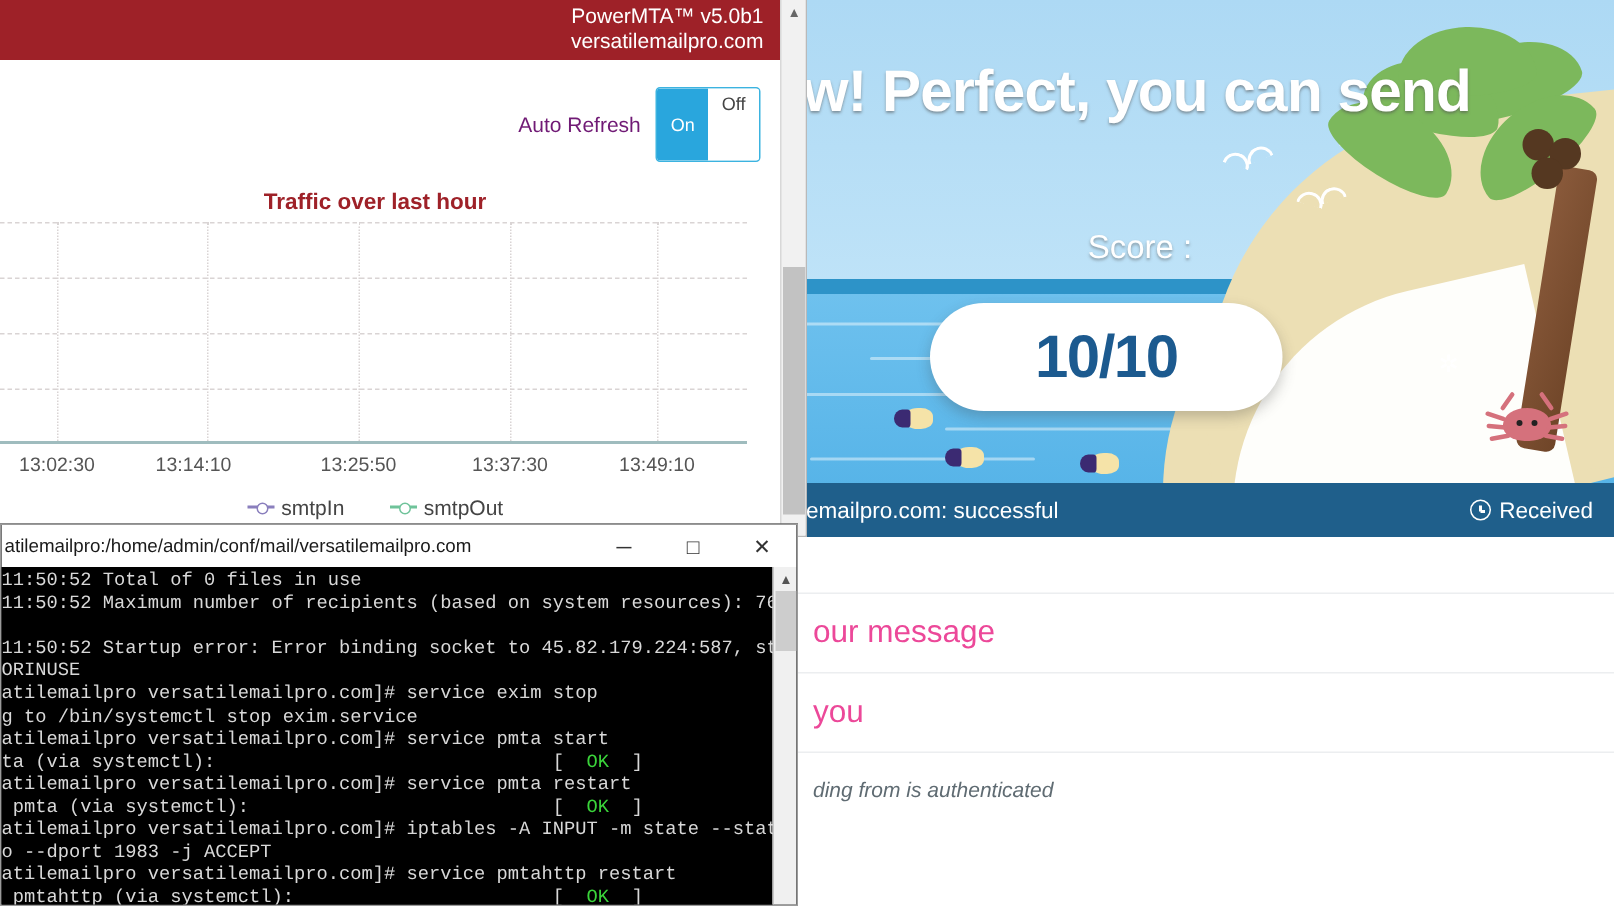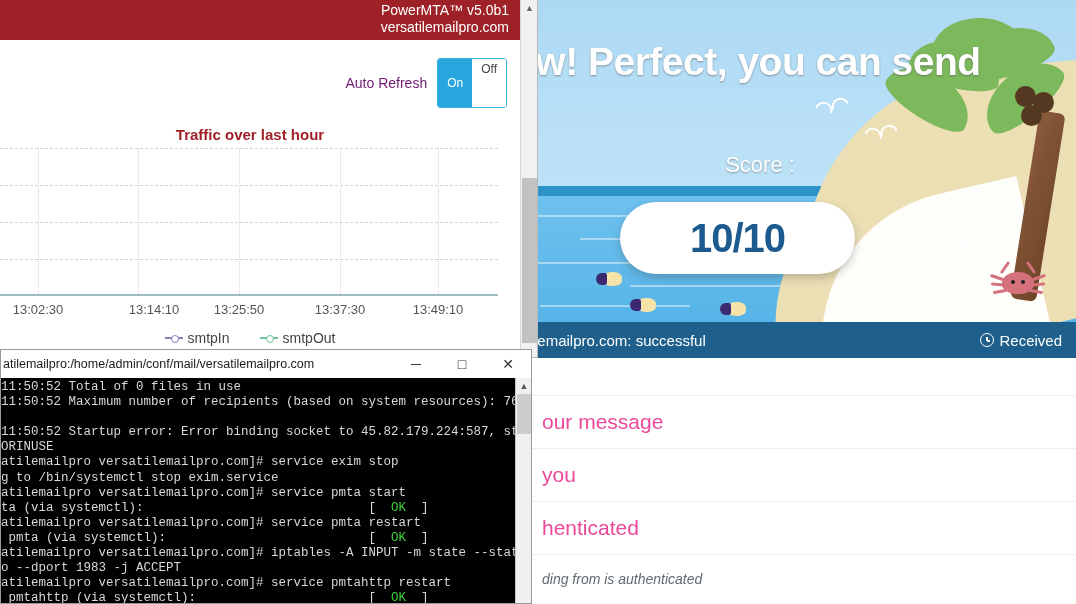--- a/index.html
+++ b/index.html
@@ -216,21 +216,20 @@
       <div class="status-right">
         <span class="clock-ic"></span>
         <span>Received</span>
       </div>
     </div>
 
     <div class="mt-list">
       <div class="mt-row thin"></div>
       <div class="mt-row">our message</div>
       <div class="mt-row">you</div>
-      <div class="mt-row">henticated</div>
       <div class="mt-note">ding from is authenticated</div>
     </div>
   </div>
 
   <div id="pmta">
     <div class="pmta-head">
       <div>PowerMTA™ v5.0b1</div>
       <div>versatilemailpro.com</div>
     </div>
 
@@ -255,21 +254,21 @@
         <div class="vgrid" style="left:198px;"></div>
         <div class="vgrid" style="left:299px;"></div>
         <div class="vgrid" style="left:400px;"></div>
         <div class="vgrid" style="left:498px;"></div>
         <div class="baseline"></div>
       </div>
 
       <div class="xaxis">
 
         <span class="xtick" style="left:98px;">13:02:30</span>
-        <span class="xtick" style="left:214px;text-align:center;">13:14:10</span>
+        <span class="xtick" style="left:189px;text-align:center;">13:14:10</span>
         <span class="xtick" style="left:299px;">13:25:50</span>
         <span class="xtick" style="left:400px;">13:37:30</span>
         <span class="xtick" style="left:498px;">13:49:10</span>
       </div>
 
       <div class="legend">
         <span class="lg" style="color:#8a7fbd;">
           <span class="lg-mk" style="background:currentColor;"></span>
           <span style="color:#444;">smtpIn</span>
         </span>

